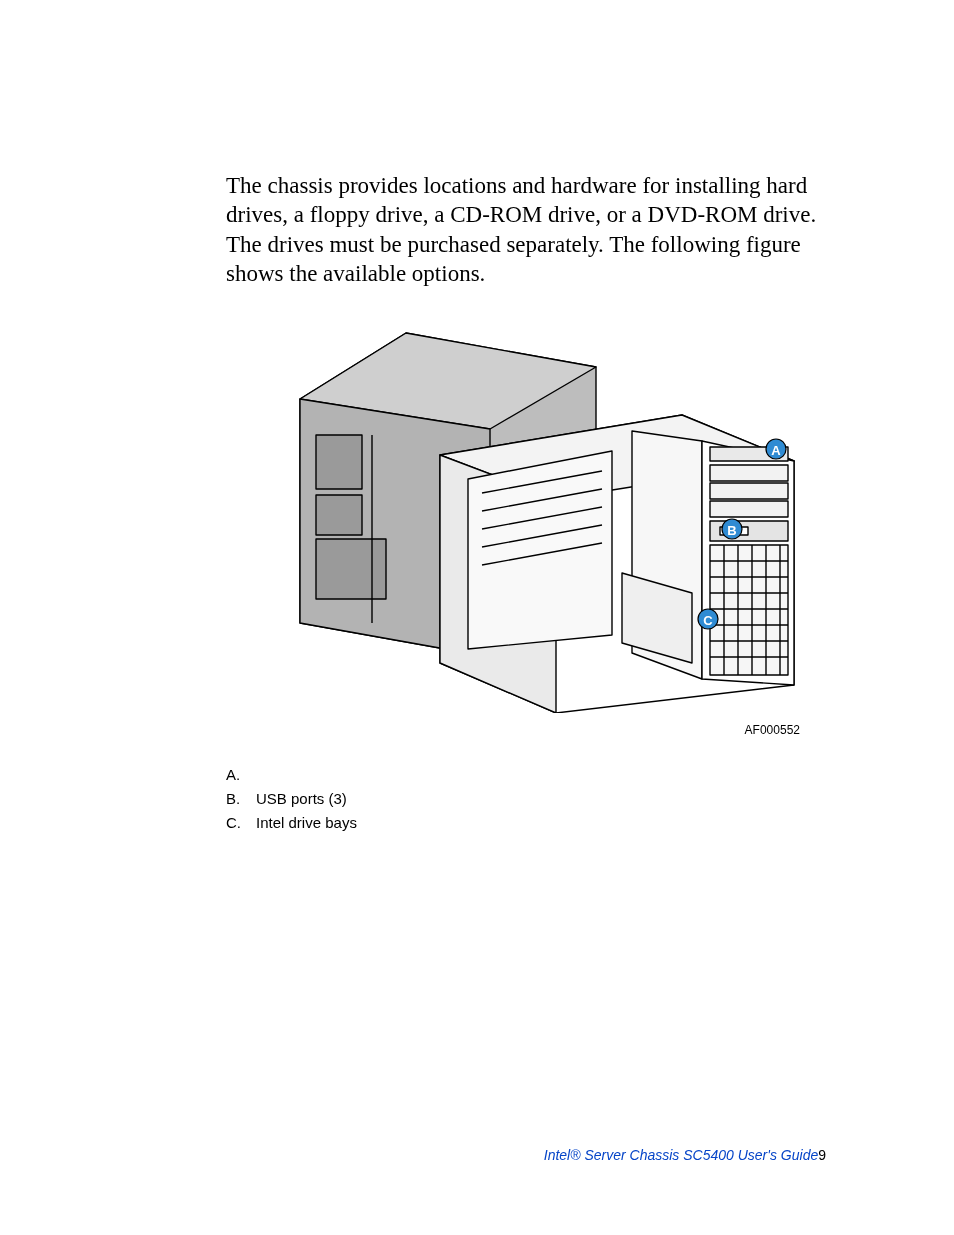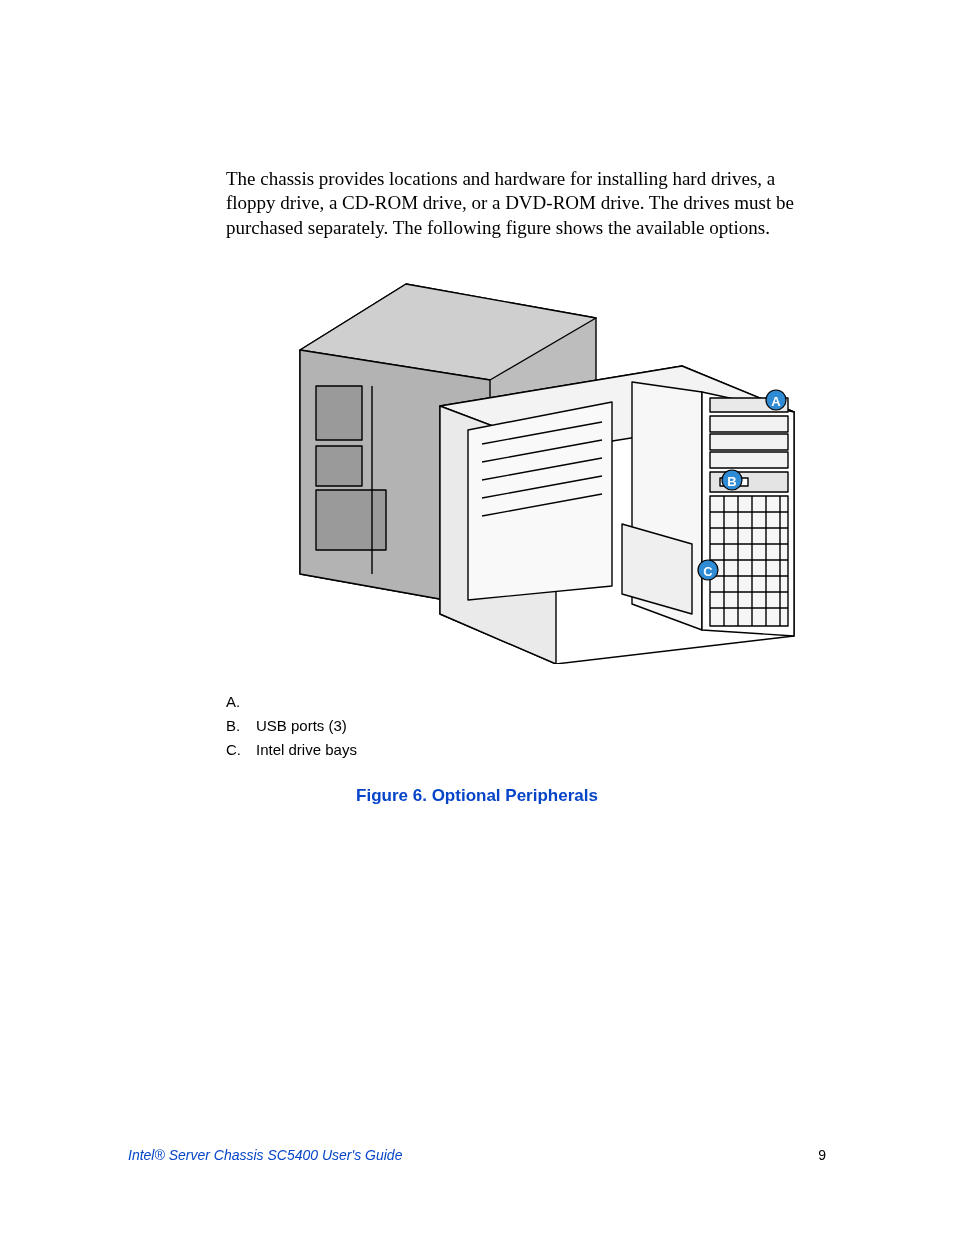--- a/index.html
+++ b/index.html
@@ -21,21 +21,21 @@
   }
   h1.section-title {
     font-family: Arial, Helvetica, sans-serif;
     font-weight: bold;
     color: #0645c8;
     font-size: 27px;
     margin: 0 0 26px 0;
   }
   .body-text {
     margin-left: 98px;
-    font-size: 19px;
+    font-size: 23px;
     line-height: 1.28;
     color: #000;
     font-family: "Times New Roman", Times, serif;
   }
   .figure-wrap {
     margin-left: 98px;
     margin-top: 34px;
     width: 580px;
     position: relative;
   }
@@ -72,21 +72,21 @@
     font-size: 17px;
     text-align: center;
     margin-top: 24px;
   }
   .footer {
     position: absolute;
     left: 128px;
     right: 128px;
     bottom: 72px;
     display: flex;
-    justify-content: space-between;
+    justify-content: flex-end;
     font-family: Arial, Helvetica, sans-serif;
     font-size: 14px;
   }
   .footer .doc-title {
     font-style: italic;
     color: #0645c8;
   }
   .footer .page-num {
     color: #000;
   }
@@ -177,36 +177,36 @@
           <circle cx="460" cy="206" r="10" fill="#2f8bd3" stroke="#000" stroke-width="1.2"></circle>
           <text x="460" y="207" fill="#fff">B</text>
         </g>
         <g>
           <circle cx="436" cy="296" r="10" fill="#2f8bd3" stroke="#000" stroke-width="1.2"></circle>
           <text x="436" y="297" fill="#fff">C</text>
         </g>
       </g>
     </svg>
 
+    <div class="figure-code">AF000552</div>
   </div>
 
   <div class="callout-list">
     <div class="row">
       <span class="letter">A.</span>
     </div>
     <div class="row">
       <span class="letter">B.</span>
       <span>USB ports (3)</span>
     </div>
     <div class="row">
       <span class="letter">C.</span>
       <span>Intel drive bays</span>
     </div>
   </div>
 
-  <div class="figure-caption">Figure 6. Optional Peripherals</div>
 
   <div class="footer">
     <span class="doc-title">Intel® Server Chassis SC5400 User's Guide</span>
     <span class="page-num">9</span>
   </div>
 
 </div>
 
 </body></html>

